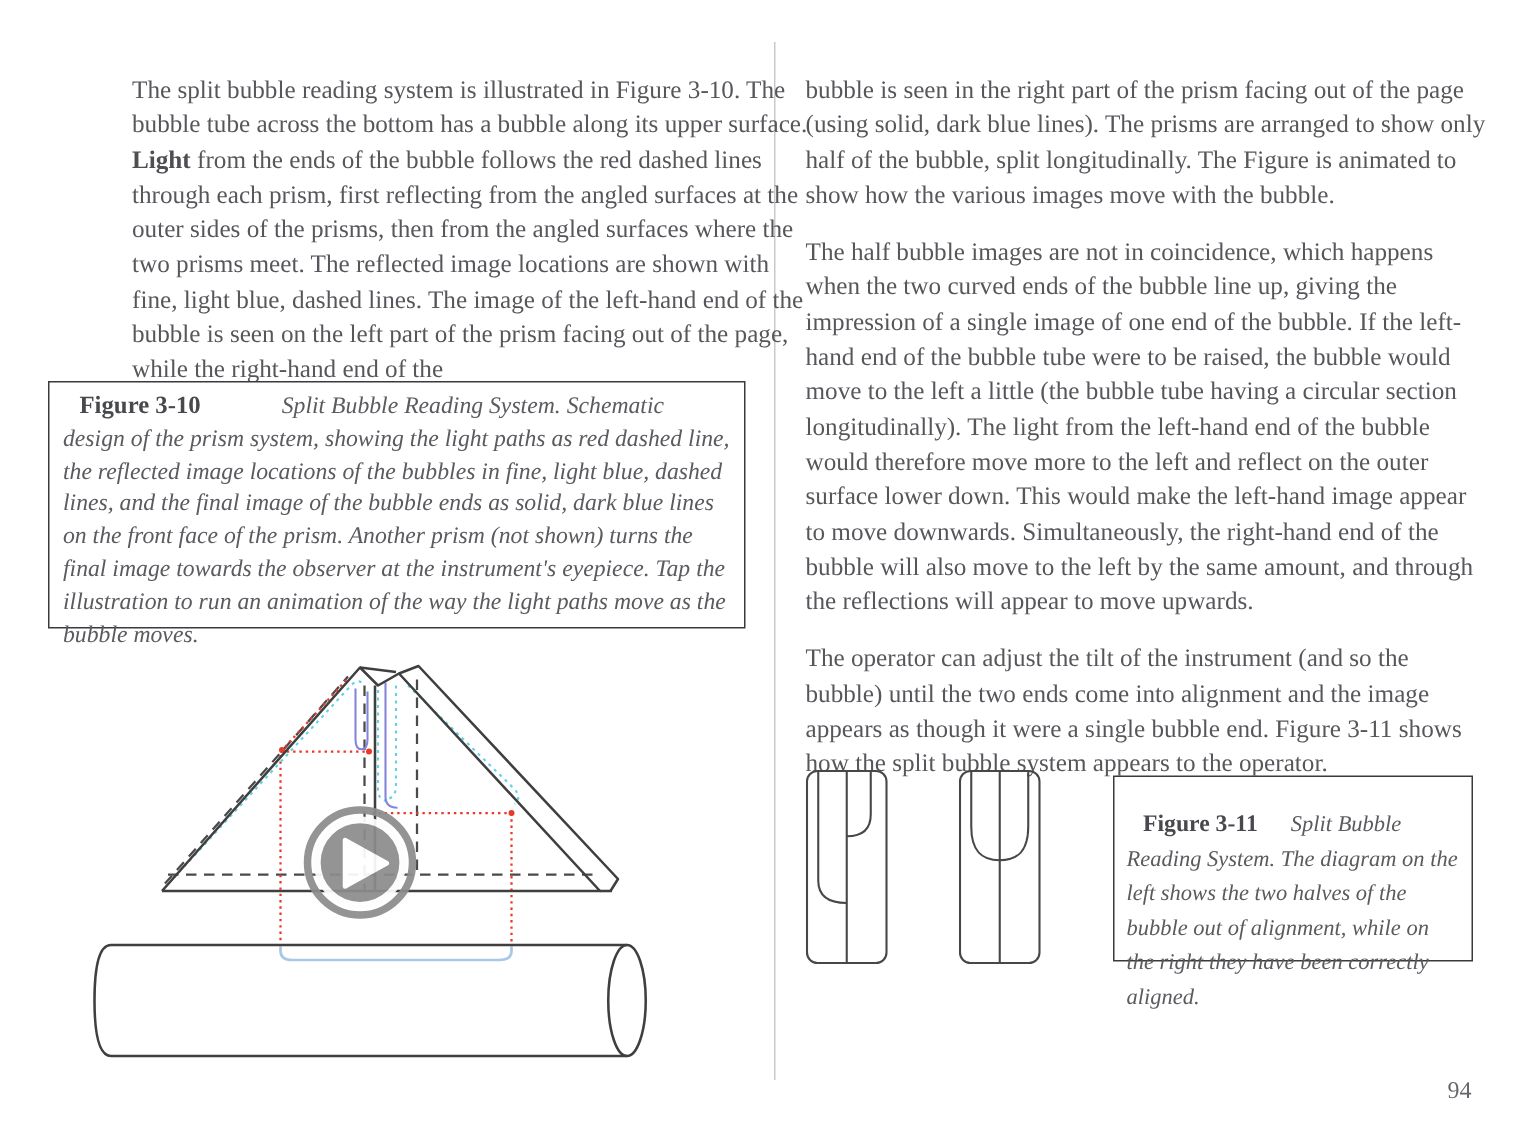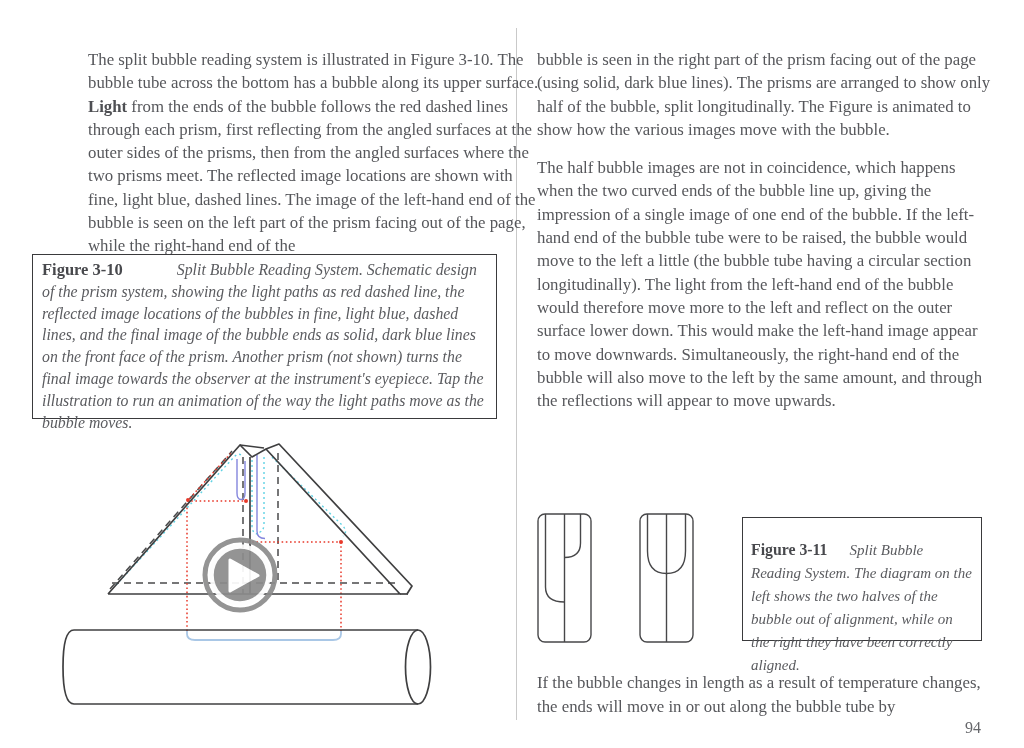--- a/index.html
+++ b/index.html
@@ -7,21 +7,21 @@
        font-family:"Liberation Serif","DejaVu Serif",serif;color:#56575b;}
   .page{position:absolute;inset:0;background:#fff;}
   .col-divider{position:absolute;left:516px;top:28px;width:1px;height:692px;background:#c9c9c9;}
   .col{position:absolute;font-size:16.8px;line-height:23.3px;text-align:left;}
   .col p{margin:0 0 15px 0;}
   .col-left{left:40px;top:48px;width:456px;margin-left:48px;}
   .col-right{left:537px;top:48px;width:456px;}
   b.inline-bold{font-weight:bold;color:#4e4f53;}
   .caption-box{position:absolute;border:1px solid #3a3a3c;background:#fff;
        font-style:italic;color:#5a5b5f;box-sizing:border-box;}
-  .cap-label{font-style:normal;font-weight:bold;color:#48494d;}
+  .cap-label{font-style:normal;font-weight:bold;color:#48494d;margin-left:11px;}
   .fig10{left:32px;top:254px;width:465px;height:165px;padding:4px 9px 4px 9px;
        font-size:15.8px;line-height:21.8px;}
   .fig10 .cap-label{margin-right:54px;font-size:16.5px;}
   .fig11{left:742px;top:517px;width:240px;height:124px;padding:20px 8px;
        font-size:15px;line-height:23px;}
   .fig11 .cap-label{margin-right:22px;font-size:15.8px;}
   .para4{position:absolute;left:537px;top:654px;width:456px;font-size:16.8px;line-height:23.8px;}
   .page-number{position:absolute;left:965px;top:719px;width:40px;font-size:16px;color:#66676b;}
   .diagram-svg{position:absolute;left:60px;top:435px;width:410px;height:295px;cursor:pointer;}
   .tube-svg{position:absolute;top:513px;width:55px;height:130px;}
@@ -100,35 +100,35 @@
     <g opacity="0.93">
       <circle cx="180" cy="140" r="35" fill="none" stroke="var(--c-play)" stroke-width="5"></circle>
       <circle cx="180" cy="140" r="28.5" fill="var(--c-play)" stroke="#fdfdfd" stroke-width="4.5"></circle>
       <path d="M 170 125 L 170 156 L 198 140.5 Z" fill="#ffffff" stroke="#ffffff" stroke-width="3" stroke-linejoin="round"></path>
     </g>
   </svg>
 
   <div class="col col-right">
     <p>bubble is seen in the right part of the prism facing out of the page (using solid, dark blue lines). The prisms are arranged to show only half of the bubble, split longitudinally. The Figure is animated to show how the various images move with the bubble.</p>
     <p>The half bubble images are not in coincidence, which happens when the two curved ends of the bubble line up, giving the impression of a single image of one end of the bubble. If the left-hand end of the bubble tube were to be raised, the bubble would move to the left a little (the bubble tube having a circular section longitudinally). The light from the left-hand end of the bubble would therefore move more to the left and reflect on the outer surface lower down. This would make the left-hand image appear to move downwards. Simultaneously, the right-hand end of the bubble will also move to the left by the same amount, and through the reflections will appear to move upwards.</p>
+    <p>The operator can adjust the tilt of the instrument (and so the bubble) until the two ends come into alignment and the image appears as though it were a single bubble end. Figure 3-11 shows how the split bubble system appears to the operator.</p>
   </div>
 
   <svg id="tube1" class="tube-svg" viewBox="0 0 55 130" fill="none" stroke="#474749" stroke-width="1.4">
     <rect x="1" y="1" width="53" height="128" rx="7"></rect>
     <path d="M 27.5 1 L 27.5 129"></path>
     <path d="M 8.5 1 L 8.5 74 Q 8.5 89 27.5 89"></path>
     <path d="M 43.5 1 L 43.5 30 Q 43.5 44.5 27.5 44.5"></path>
   </svg>
   <svg id="tube2" class="tube-svg" viewBox="0 0 55 130" fill="none" stroke="#474749" stroke-width="1.4">
     <rect x="1" y="1" width="53" height="128" rx="7"></rect>
     <path d="M 27.5 1 L 27.5 129"></path>
     <path d="M 8.5 1 L 8.5 38 C 8.5 54 15 60.5 27.5 60.5 C 40 60.5 46.5 54 46.5 38 L 46.5 1"></path>
   </svg>
 
   <div class="caption-box fig11">
     <span class="cap-label">Figure 3-11</span><span class="cap-text">Split Bubble Reading System. The diagram on the left shows the two halves of the bubble out of alignment, while on the right they have been correctly aligned.</span>
   </div>
 
-  <p class="para4">If the bubble changes in length as a result of temperature changes, the ends will move in or out along the bubble tube by</p>
 
   <div class="page-number">94</div>
 
 </div>
 
 </body></html>

